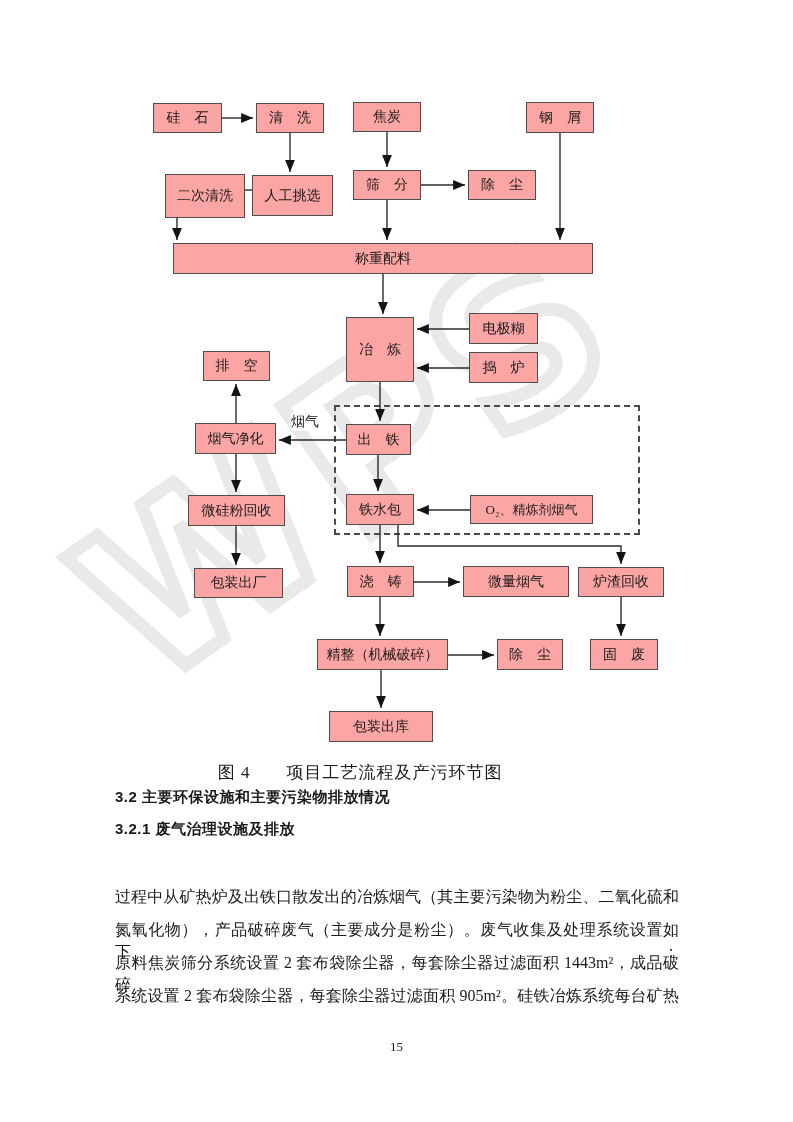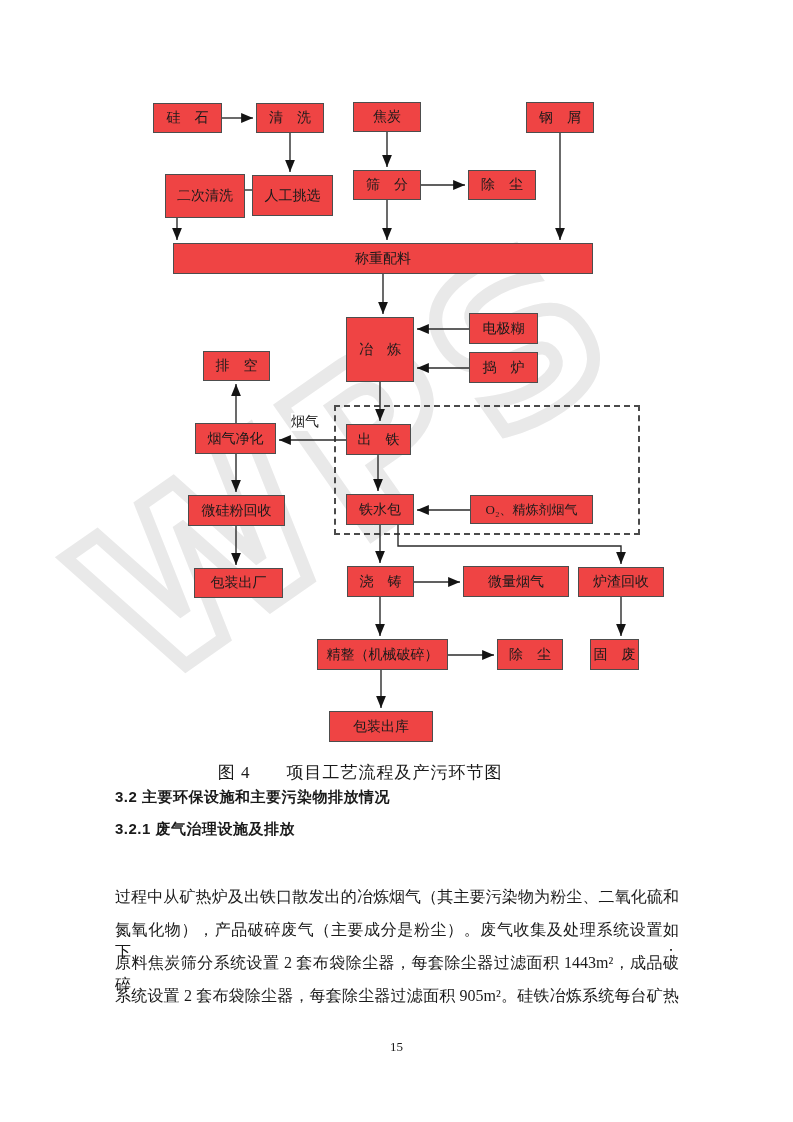--- a/index.html
+++ b/index.html
@@ -9,21 +9,21 @@
     font-family:"Liberation Serif","DejaVu Serif",serif;color:#1a1a1a;
   }
   svg.layer{position:absolute;left:0;top:0;pointer-events:none;}
   .wm-layer{z-index:0;}
   .conn-layer{z-index:2;}
   .dashed-region{
     position:absolute;left:334px;top:405px;width:306px;height:130px;
     border:2px dashed #4a4a4a;box-sizing:border-box;z-index:1;background:transparent;
   }
   .node{
-    position:absolute;box-sizing:border-box;border:1.5px solid #4d4d4d;background:#ef4444;
+    position:absolute;box-sizing:border-box;border:1.5px solid #4d4d4d;background:#fca5a5;
     display:flex;align-items:center;justify-content:center;
     font-size:14px;line-height:1;z-index:3;white-space:nowrap;
   }
   .node.small{font-size:13px;}
   .flue-label{
     position:absolute;left:291px;top:413px;font-size:14px;z-index:3;background:#fff;
   }
   .caption{
     position:absolute;left:0;top:761px;width:720px;text-align:center;
     font-size:17px;letter-spacing:1px;z-index:3;
@@ -109,21 +109,21 @@
   <div class="node" style="left:346px;top:424px;width:65px;height:31px;">出　铁</div>
   <div class="node" style="left:188px;top:495px;width:97px;height:31px;">微硅粉回收</div>
   <div class="node" style="left:346px;top:494px;width:68px;height:31px;">铁水包</div>
   <div class="node small" style="left:470px;top:495px;width:123px;height:29px;">O₂、精炼剂烟气</div>
   <div class="node" style="left:194px;top:568px;width:89px;height:30px;">包装出厂</div>
   <div class="node" style="left:347px;top:566px;width:67px;height:31px;">浇　铸</div>
   <div class="node" style="left:463px;top:566px;width:106px;height:31px;">微量烟气</div>
   <div class="node" style="left:578px;top:567px;width:86px;height:30px;">炉渣回收</div>
   <div class="node" style="left:317px;top:639px;width:131px;height:31px;">精整（机械破碎）</div>
   <div class="node" style="left:497px;top:639px;width:66px;height:31px;">除　尘</div>
-  <div class="node" style="left:590px;top:639px;width:49px;height:31px;">固　废</div>
+  <div class="node" style="left:590px;top:639px;width:68px;height:31px;">固　废</div>
   <div class="node" style="left:329px;top:711px;width:104px;height:31px;">包装出库</div>
 
   <div class="flue-label">烟气</div>
 
   <div class="caption">图 4　　项目工艺流程及产污环节图</div>
   <div class="heading h-32">3.2 主要环保设施和主要污染物排放情况</div>
   <div class="heading h-321">3.2.1 废气治理设施及排放</div>
 
   <div class="bodyline" style="top:886px;">过程中从矿热炉及出铁口散发出的冶炼烟气（其主要污染物为粉尘、二氧化硫和</div>
   <div class="bodyline" style="top:919px;">氮氧化物），产品破碎废气（主要成分是粉尘）。废气收集及处理系统设置如下：</div>

